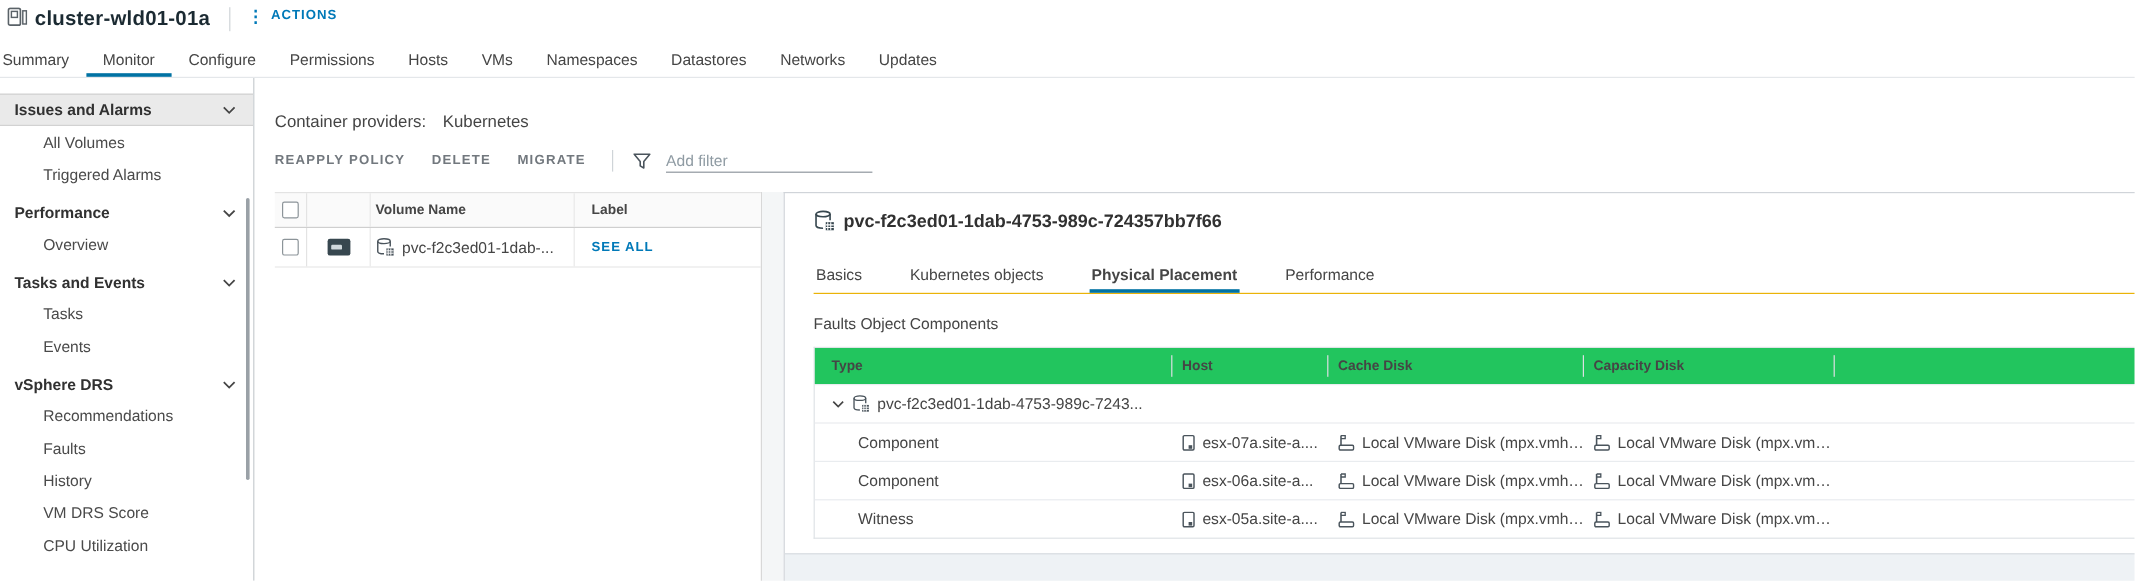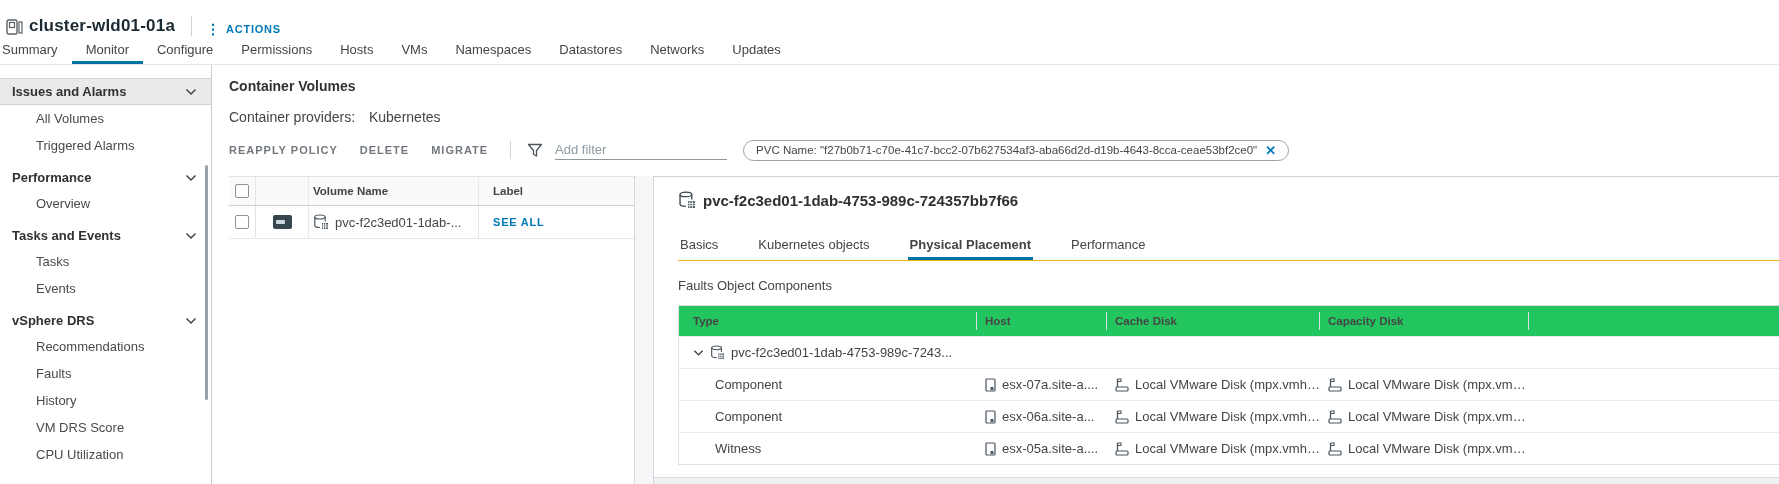--- a/index.html
+++ b/index.html
@@ -1,20 +1,20 @@
 <!DOCTYPE html>
 <html><head>
 <meta charset="utf-8">
 <style>
   * { margin:0; padding:0; box-sizing:border-box; }
   html,body { width:1779px; height:484px; overflow:hidden; background:#fff;
     font-family:"Liberation Sans", sans-serif; font-size:13px; color:#454545; }
 
   
-  .app-header { height:36px; display:flex; align-items:flex-end; padding:6px 0 0 6px; }
+  .app-header { height:36px; display:flex; align-items:flex-start; padding:6px 0 0 6px; }
   .obj-icon { width:17px; height:17px; margin-right:6px; flex:0 0 auto; }
   .obj-title { font-size:17px; font-weight:700; color:#1b2a32; letter-spacing:.2px; }
   .hdr-divider { width:1px; height:20px; background:#cfd4d8; margin:0 14px 0 16px; }
   .actions-btn { color:#0079b8; font-size:11px; font-weight:600; letter-spacing:.8px; display:flex; align-items:center; gap:5px; cursor:pointer; }
   .dots { font-size:14px; font-weight:700; line-height:1; }
 
   
   .entity-tabs { height:29px; display:flex; align-items:flex-end; border-bottom:1px solid #e4e7ea; padding-left:0; }
   .etab { padding:4px 14px 7px 14px; color:#454545; cursor:pointer; white-space:nowrap; }
   .etab:first-child { margin-left:-12px; }
@@ -170,41 +170,36 @@
     <div class="sb-item">Recommendations</div>
     <div class="sb-item">Faults</div>
     <div class="sb-item">History</div>
     <div class="sb-item">VM DRS Score</div>
     <div class="sb-item">CPU Utilization</div>
 
     <div class="sb-scroll"></div>
   </div>
 
   <div class="main">
-    <div class="page-title">Container Volumes</div>
     <div class="providers">
       <span>Container providers:</span>
       <span class="prov-val">Kubernetes</span>
     </div>
 
     <div class="toolbar">
       <span class="tb-btn">REAPPLY POLICY</span>
       <span class="tb-btn">DELETE</span>
       <span class="tb-btn">MIGRATE</span>
       <span class="tb-divider"></span>
       <span class="funnel">
         <svg width="16" height="15" viewBox="0 0 16 15">
             <path d="M1.5 1.5 H14.5 L9.5 7.5 V13 L6.5 11.2 V7.5 Z" fill="none" stroke="#4a545c" stroke-width="1.3" stroke-linejoin="round"></path>
           </svg>
       </span>
       <input class="filter-input" placeholder="Add filter" style="">
-      <span class="filter-chip">
-        <span>PVC Name: "f27b0b71-c70e-41c7-bcc2-07b627534af3-aba66d2d-d19b-4643-8cca-ceae53bf2ce0"</span>
-        <span class="chip-x">✕</span>
-      </span>
     </div>
 
     <div class="split">
 
       <div class="vol-table">
         <div class="vt-head">
           <div class="c-check">
               <span class="checkbox"></span>
             </div>
           <div class="c-icon"></div>

